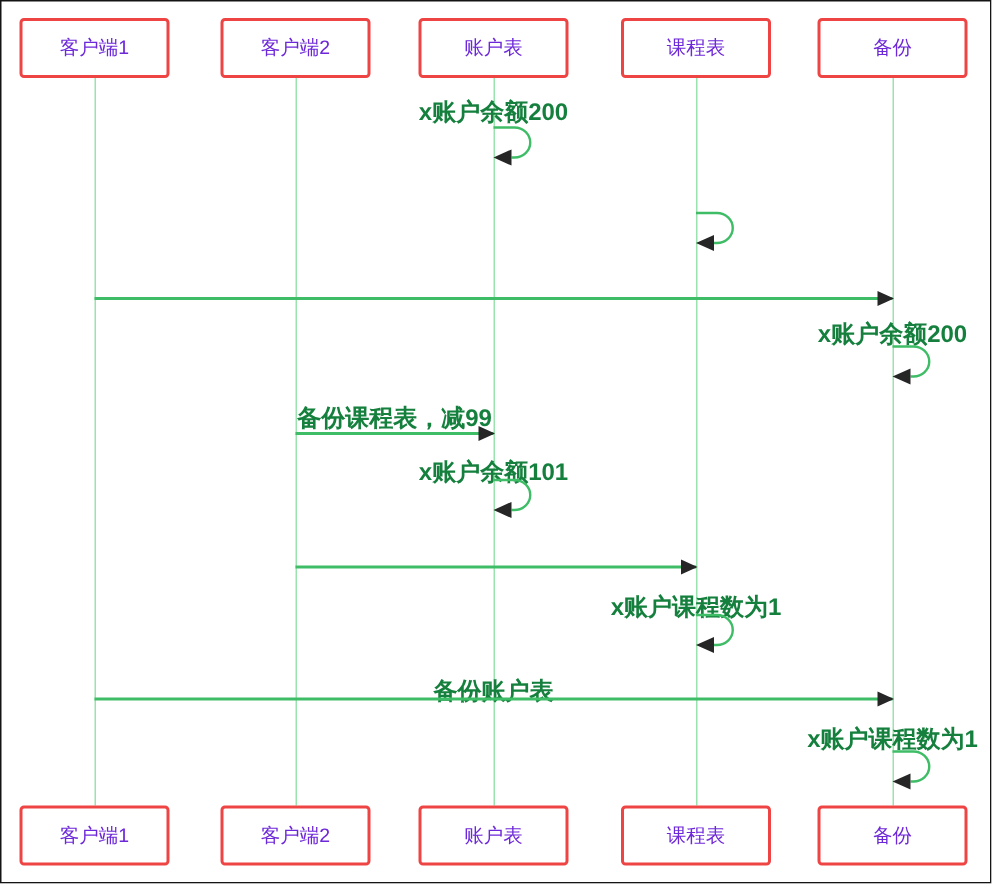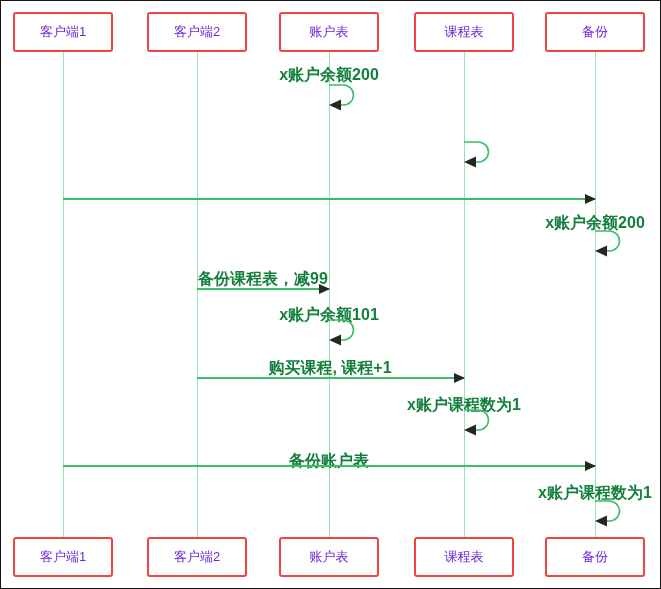--- a/index.html
+++ b/index.html
@@ -90,21 +90,20 @@
   <div class="arrow" style="left:196px;top:287px;width:132px">
       <span class="head"></span>
     </div>
 
   <div class="msg-label" style="left:248px;top:304px">x账户余额101</div>
   <svg class="loop" style="left:327px;top:316px" width="40" height="32" viewBox="0 0 40 32">
     <path d="M1,3 H15 A10.5,10 0 1 1 15,23 H13" fill="none" stroke="#3ebd66" stroke-width="1.6"></path>
     <polygon points="1,23 13,17.6 13,28.4" fill="#262626"></polygon>
   </svg>
 
-  <div class="msg-label" style="left:249px;top:357px">购买课程, 课程+1</div>
   <div class="arrow" style="left:196px;top:376px;width:267px">
       <span class="head"></span>
     </div>
 
   <div class="msg-label" style="left:383px;top:394px">x账户课程数为1</div>
   <svg class="loop" style="left:462px;top:406px" width="40" height="32" viewBox="0 0 40 32">
     <path d="M1,3 H15 A10.5,10 0 1 1 15,23 H13" fill="none" stroke="#3ebd66" stroke-width="1.6"></path>
     <polygon points="1,23 13,17.6 13,28.4" fill="#262626"></polygon>
   </svg>
 

